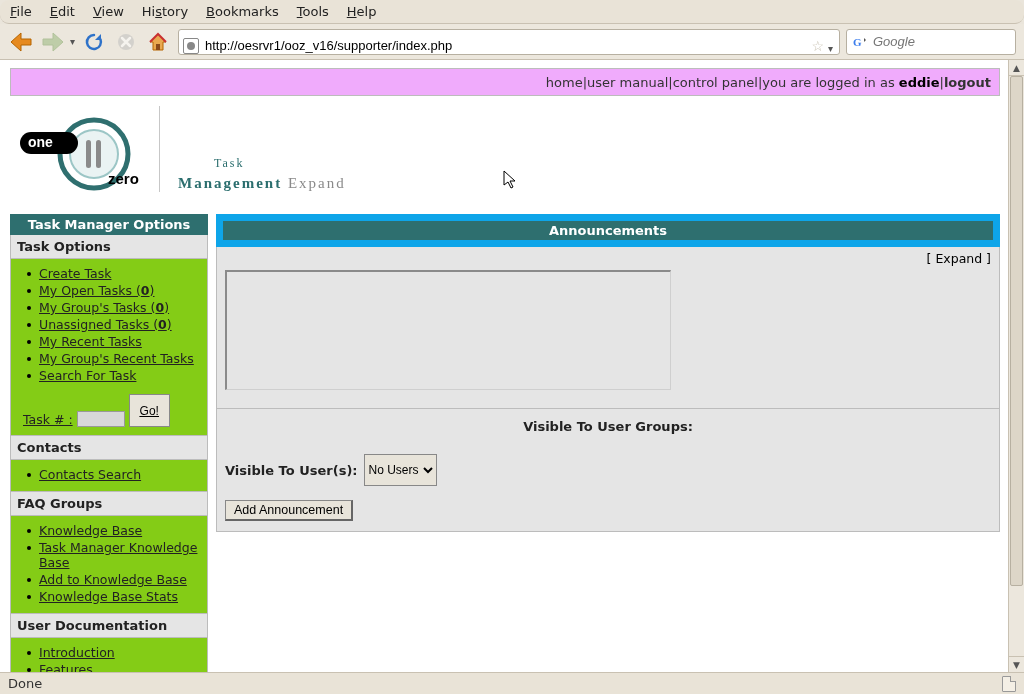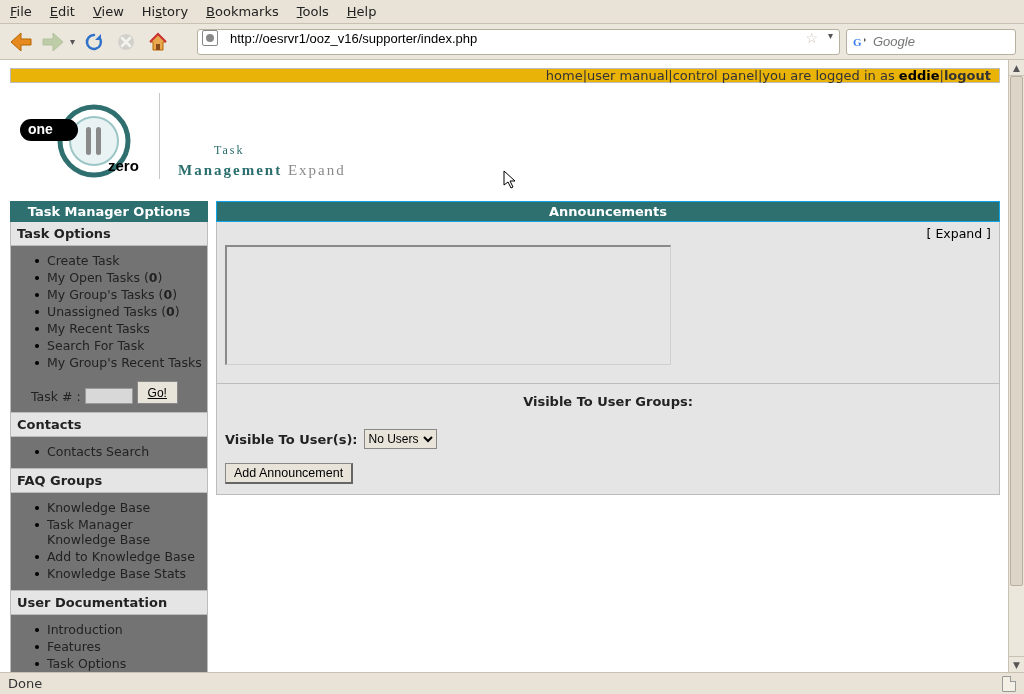--- a/index.html
+++ b/index.html
@@ -1,88 +1,88 @@
 <!DOCTYPE html>
 <html><head>
 <meta charset="utf-8">
 <style>
   * { box-sizing: border-box; }
   html, body { margin:0; padding:0; font-family: "DejaVu Sans", Arial, sans-serif; font-size:13px; background:#eae5db; color:#222; }
   body { width:1024px; height:694px; overflow:hidden; position:relative; }
 
   
-  .menubar { height:24px; display:flex; align-items:center; gap:18px; padding:0 10px; background:#e9e3d7; border-bottom:1px solid #c9c1b2; }
+  .menubar { height:24px; display:flex; align-items:center; gap:18px; padding:0 10px; background:#e9e3d7; border-bottom:1px solid #c9c1b2;border-radius:9px; }
   .menubar span { cursor:default; }
   .menubar .ul { text-decoration:underline; }
 
   .toolbar { height:36px; display:flex; align-items:center; gap:6px; padding:0 8px; background:#ece7dd; border-bottom:1px solid #c8c0b1; }
   .nav-btn { width:26px; height:26px; display:flex; align-items:center; justify-content:center; }
   .arrow-back svg, .arrow-fwd svg { display:block; }
   .dd-chev { font-size:10px; color:#555; margin-left:-2px; }
 
   .reload-btn svg, .stop-btn svg, .home-btn svg { display:block; }
 
-  .url-wrap { flex:1; display:flex; align-items:flex-start; height:26px; border:1px solid #b7b0a1; border-radius:3px; background:#fff; margin-left:20px; padding:0 4px; gap:10px; }
+  .url-wrap { flex:1; display:flex; align-items:flex-end; height:26px; border:1px solid #b7b0a1; border-radius:3px; background:#fff; margin-left:1px; padding:0 4px; gap:4px; }
   .url-wrap .globe { width:16px; height:16px; border:1px solid #888; border-radius:2px; display:flex; align-items:center; justify-content:center; }
   .url-wrap .globe::after { content:""; width:8px; height:8px; background:#888; border-radius:50%; }
   .url-wrap input { border:none; outline:none; flex:1; font-size:13px; background:transparent; }
   .star { color:#c9c2b3; font-size:14px; }
   .url-dd { font-size:10px; color:#555; padding-right:2px; }
 
   .search-wrap { width:170px; height:26px; display:flex; align-items:center; border:1px solid #b7b0a1; border-radius:3px; background:#fff; padding:0 4px; gap:4px; }
   .g-icon { width:16px; height:16px; position:relative; }
   .g-icon svg { display:block; }
   .search-wrap input { border:none; outline:none; flex:1; font-size:13px; color:#999; font-style:italic; background:transparent; }
 
   .content-area { position:absolute; top:60px; left:0; right:0; bottom:22px; background:#fff; overflow:hidden; }
   .fake-vscroll { position:absolute; top:0; right:0; width:16px; bottom:0; background:#ece7dd; border-left:1px solid #c9c1b2; display:flex; flex-direction:column; }
   .fake-vscroll .arrow { height:16px; display:flex; align-items:center; justify-content:center; font-size:9px; color:#555; border-bottom:1px solid #c9c1b2; }
   .fake-vscroll .arrow.bot { border-top:1px solid #c9c1b2; border-bottom:none; }
   .fake-vscroll .track { flex:1; position:relative; }
   .fake-vscroll .thumb { position:absolute; left:1px; right:1px; top:0; height:88%; background:#ddd6c8; border:1px solid #b7b0a1; border-radius:2px; }
 
   .page { padding:8px 24px 0 10px; }
 
-  .topbar { height:15px; background:#eab308; border:1px solid #bcbcbc; display:flex; align-items:center; justify-content:flex-end; padding:0 8px; font-size:13px; color:#333; gap:0; }
+  .topbar { height:28px; background:#f0abfc; border:1px solid #bcbcbc; display:flex; align-items:center; justify-content:flex-end; padding:0 8px; font-size:13px; color:#333; gap:0; }
   .topbar a { color:#333; text-decoration:none; }
   .topbar b { font-weight:bold; color:#000; }
   .topbar-logout { font-weight:600; }
 
   .brand-row { display:flex; align-items:flex-end; gap:18px; padding:10px 0 22px 6px; border-bottom:0; }
   .logo { width:125px; height:80px; position:relative; }
   .vrule { width:1px; height:86px; background:#c7c7c7; }
   .brand-text { display:flex; flex-direction:column; gap:4px; font-family: Georgia, serif; }
   .brand-text .t1 { color:#2b6e6e; letter-spacing:2px; font-size:12px;margin-left:36px; }
   .brand-text .t2 { color:#2b6e6e; font-size:15px; letter-spacing:2px; }
   .brand-text .t2 .light { color:#8a8a8a; font-weight:normal; }
 
   .columns { display:flex; gap:8px; }
 
   .sidebar { width:198px; }
   .panel-title { background:#2e6f6f; color:#fff; font-weight:bold; font-size:13px; text-align:center; padding:2px 0; border:1px solid #2e6f6f; }
   .section-head { background:#e5e5e5; border:1px solid #bcbcbc; border-top:none; font-weight:bold; padding:4px 6px; font-size:13px; }
-  .section-body { border:1px solid #bcbcbc; border-top:none; padding:6px 4px 8px 16px; font-size:12.5px; background:#737373; }
+  .section-body { border:1px solid #bcbcbc; border-top:none; padding:6px 4px 8px 8px; font-size:12.5px; background:#84cc16;text-decoration:underline; }
   .side-list { list-style:none; margin:0; padding:0; }
   .side-list li { position:relative; padding:1px 0 1px 20px; cursor:pointer; }
   .side-list li::before { content:""; position:absolute; left:8px; top:7px; width:4px; height:4px; background:#000; border-radius:50%; }
   .task-go { display:flex; align-items:flex-end; gap:4px; margin-top:10px; padding-left:4px; }
   .task-go label { font-size:12.5px; }
   .task-go input[type=text] { width:48px; height:16px; border:1px solid #999; background:#d8d8d8; }
-  .go-btn { font-size:12px; padding:0 10px; height:23px; border:1px solid #888; background:#e8e4da; cursor:pointer; text-decoration:underline; }
+  .go-btn { font-size:12px; padding:0 10px; height:33px; border:1px solid #888; background:#e8e4da; cursor:pointer; text-decoration:underline; }
 
   .main { flex:1; }
-  .ann-title { background:#2e6f6f; color:#fff; font-weight:bold; font-size:13px; text-align:center; padding:2px 8px; border:1px solid #0ea5e9; }
+  .ann-title { background:#2e6f6f; color:#fff; font-weight:bold; font-size:13px; text-align:center; padding:2px 8px; border:7px solid #0ea5e9; }
   .ann-body { border:1px solid #bcbcbc; border-top:none; background:#e5e5e5; padding:4px 8px 10px 8px; position:relative; }
   .expand { text-align:right; font-size:12.5px; padding-bottom:4px; }
   .expand a { color:#000; text-decoration:none; }
   .ann-textarea { width:446px; height:120px; background:#e5e5e5; border-top:2px solid #8a8a8a; border-left:2px solid #8a8a8a; border-right:1px solid #cfcfcf; border-bottom:1px solid #cfcfcf; margin-bottom:18px; }
   .sep { height:1px; background:#bcbcbc; margin:0 -8px 10px -8px; }
   .vtug { padding-bottom:20px; font-weight:bold; font-size:13px;text-align:center; }
   .vtu-row { display:flex; align-items:center; gap:6px; font-weight:bold; font-size:13px; padding-bottom:14px; }
-  .vtu-row select { font-size:12px; height:20px; border:1px solid #888; background:#e8e4da; }
+  .vtu-row select { font-size:12px; height:32px; border:1px solid #888; background:#e8e4da; }
   .add-btn { font-size:12.5px; padding:2px 8px; border:1px solid #888; border-right:2px solid #666; border-bottom:2px solid #666; background:#e8e4da; cursor:pointer; }
 
   .statusbar { position:absolute; left:0; right:0; bottom:0; height:22px; background:#e9e3d7; border-top:1px solid #c9c1b2; display:flex; align-items:center; justify-content:space-between; padding:0 8px; font-size:13px; color:#333; }
   .doc-icn { width:14px; height:16px; border:1px solid #999; border-radius:1px; position:relative; background:#f4efe5; }
   .doc-icn::after { content:""; position:absolute; right:-1px; top:-1px; width:5px; height:5px; background:#e9e3d7; border-left:1px solid #999; border-bottom:1px solid #999; }
 
   .cursor { position:absolute; left:503px; top:170px; pointer-events:none; z-index:999; }
 </style>
 </head>
 <body>
@@ -197,22 +197,22 @@
         <div class="panel-title">Task Manager Options</div>
 
         <div class="section-head">Task Options</div>
         <div class="section-body">
           <ul class="side-list" id="list-task">
               <li>Create Task</li>
               <li>My Open Tasks (<b>0</b>)</li>
               <li>My Group's Tasks (<b>0</b>)</li>
               <li>Unassigned Tasks (<b>0</b>)</li>
               <li>My Recent Tasks</li>
+              <li>My Group's Recent Tasks</li>
               <li>Search For Task</li>
-              <li>My Group's Recent Tasks</li>
             </ul>
           <div class="task-go">
             <label>Task # :</label>
             <input type="text" style="">
             <button class="go-btn">Go!</button>
           </div>
         </div>
 
         <div class="section-head">Contacts</div>
         <div class="section-body">

